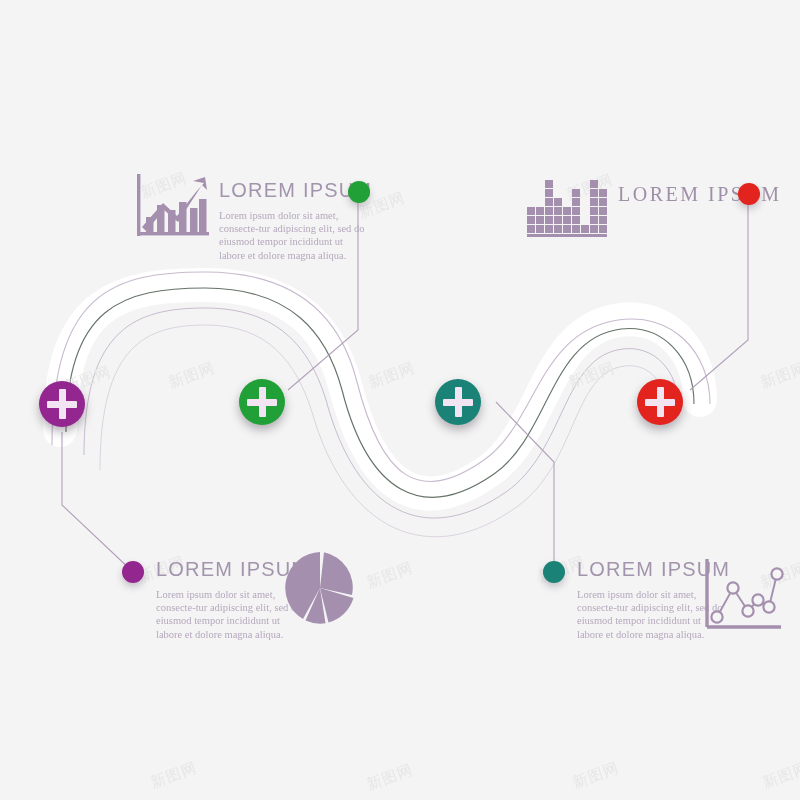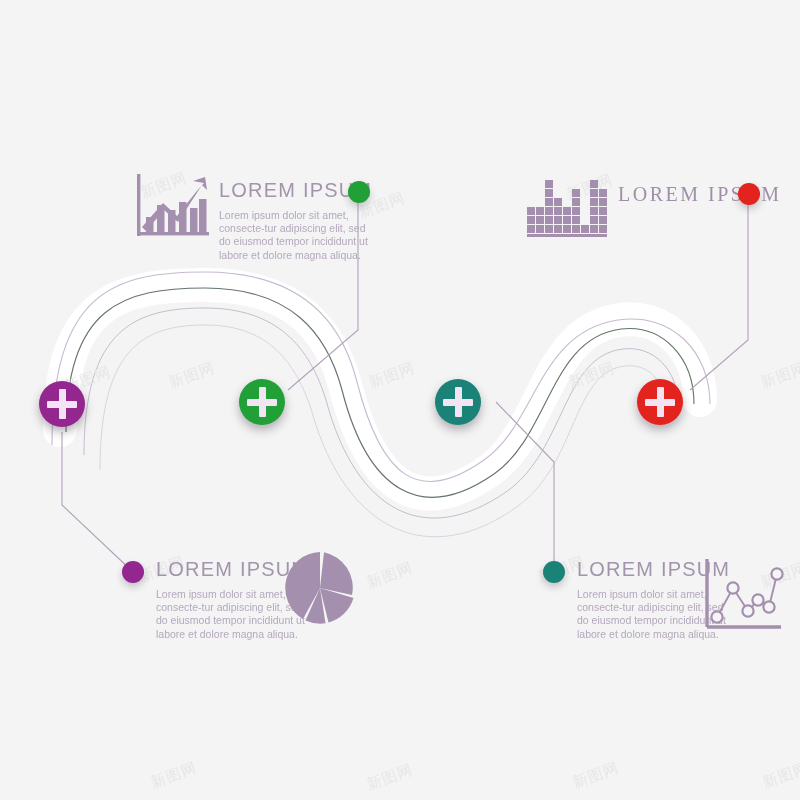--- a/index.html
+++ b/index.html
@@ -40,21 +40,21 @@
   .title.serif{
     font-family:"Liberation Serif", serif;
     letter-spacing:2.5px;
     color:#a08fa8;
   }
   .body{
     color:#b5a8bd;
     font-size:10.5px;
     line-height:13.2px;
     width:152px;
-    font-family:Liberation Sans, sans-serif;
+    font-family:Liberation Serif, serif;
   }
 
   
   .dot{
     position:absolute;
     width:22px;height:22px;border-radius:50%;
     box-shadow:0 4px 7px rgba(90,80,95,.30);
   }
 
   

